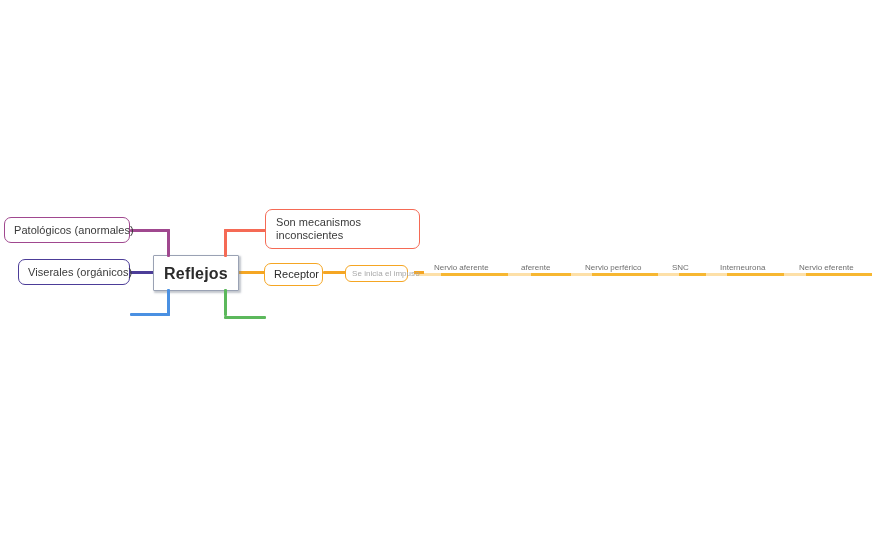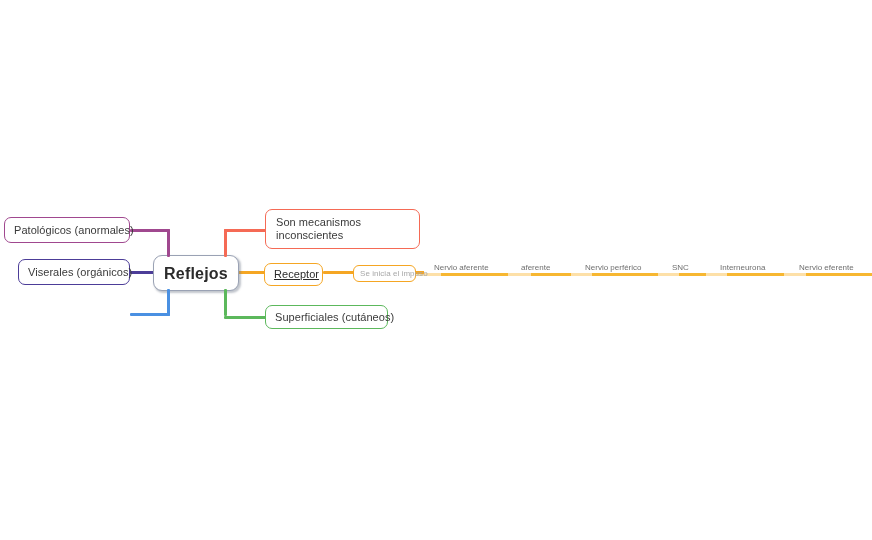--- a/index.html
+++ b/index.html
@@ -46,21 +46,21 @@
   .node.multiline {
     white-space: normal;
     align-items: center;
     padding: 0 10px;
   }
   .node span { display: block; }
 
   
   #root-node {
     border: 1.6px solid #9aa2b4;
-    border-radius: 9px;
+    border-radius: 1px;
     background: #ffffff;
     justify-content: center;
     font-size: 16px;
     font-weight: bold;
     color: #2b2b2b;
     letter-spacing: 0.2px;
     box-shadow: 1.5px 1.5px 2px rgba(120,128,145,0.45);
   }
 
   
@@ -138,29 +138,26 @@
   <div class="vline" style="left:224px; top:250px; height:7px; background:#f56a55;"></div>
   <div class="vline" style="left:167px; top:289px; height:7px; background:#4a90e2;"></div>
   <div class="vline" style="left:224px; top:289px; height:7px; background:#5cb85c;"></div>
 
   <div class="node multiline" id="node-mecanismos" style="left:265px; top:209px; width:155px; height:40px; border-color:#f56a55;">
     <div>
       <span>Son mecanismos inconscientes</span>
     </div>
   </div>
 
-  <div class="node" id="node-receptor" style="left:264px; top:263px; width:59px; height:23px; border-color:#f5a623; font-size:11px; color:#2b2b2b;text-decoration:underline;">
+  <div class="node" id="node-receptor" style="left:264px; top:263px; width:59px; height:23px; border-color:#f5a623; font-size:11px; color:#2b2b2b;">
     <span>Receptor</span>
   </div>
 
-  <div class="node" id="node-superficiales" style="left:265px; top:305px; width:123px; height:24px; border-color:#5cb85c;">
-    <span>Superficiales (cutáneos)</span>
-  </div>
 
-  <div class="node small" id="node-se-inicia" style="left:353px; top:265px; width:63px; height:17px; border-color:#f5a623;">
+  <div class="node small" id="node-se-inicia" style="left:345px; top:265px; width:63px; height:17px; border-color:#f5a623;">
     <span>Se inicia el impuso</span>
   </div>
 
   <div class="trunk-label" style="left:434px; top:263px; width:80px;">
     <span>Nervio aferente</span>
   </div>
 
   <div class="trunk-label" style="left:521px; top:263px; width:60px;">
     <span>aferente</span>
   </div>

